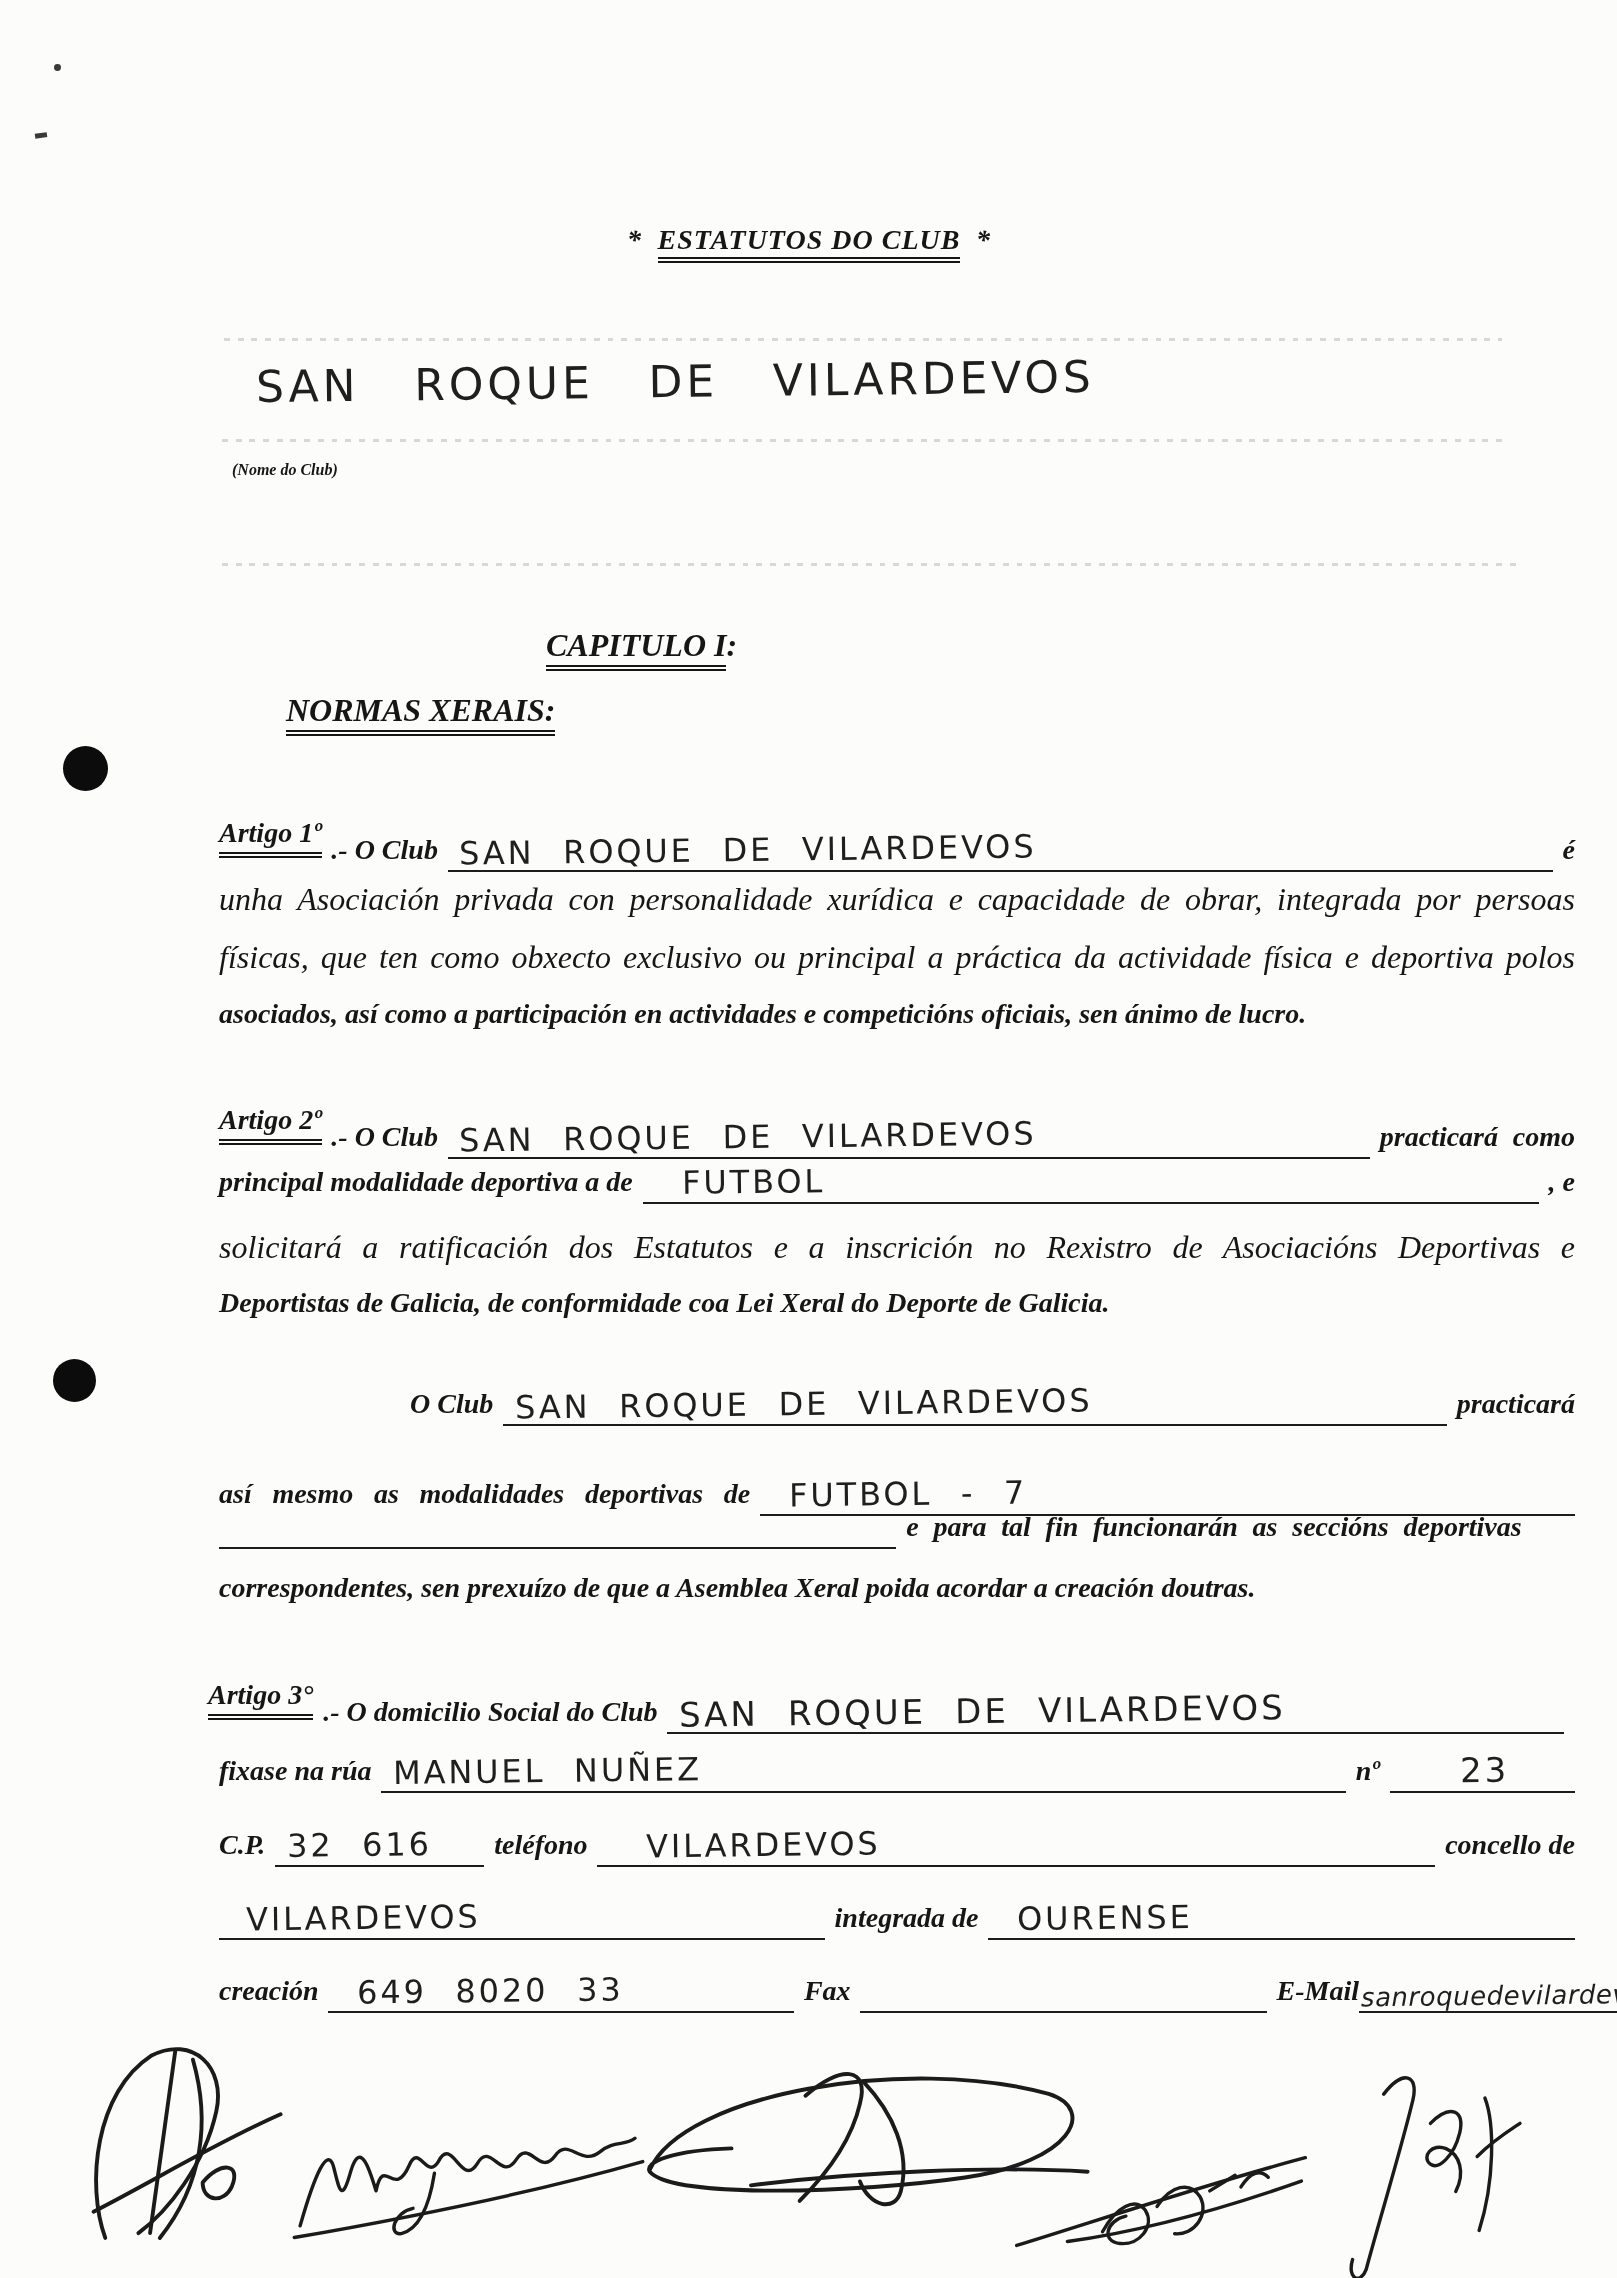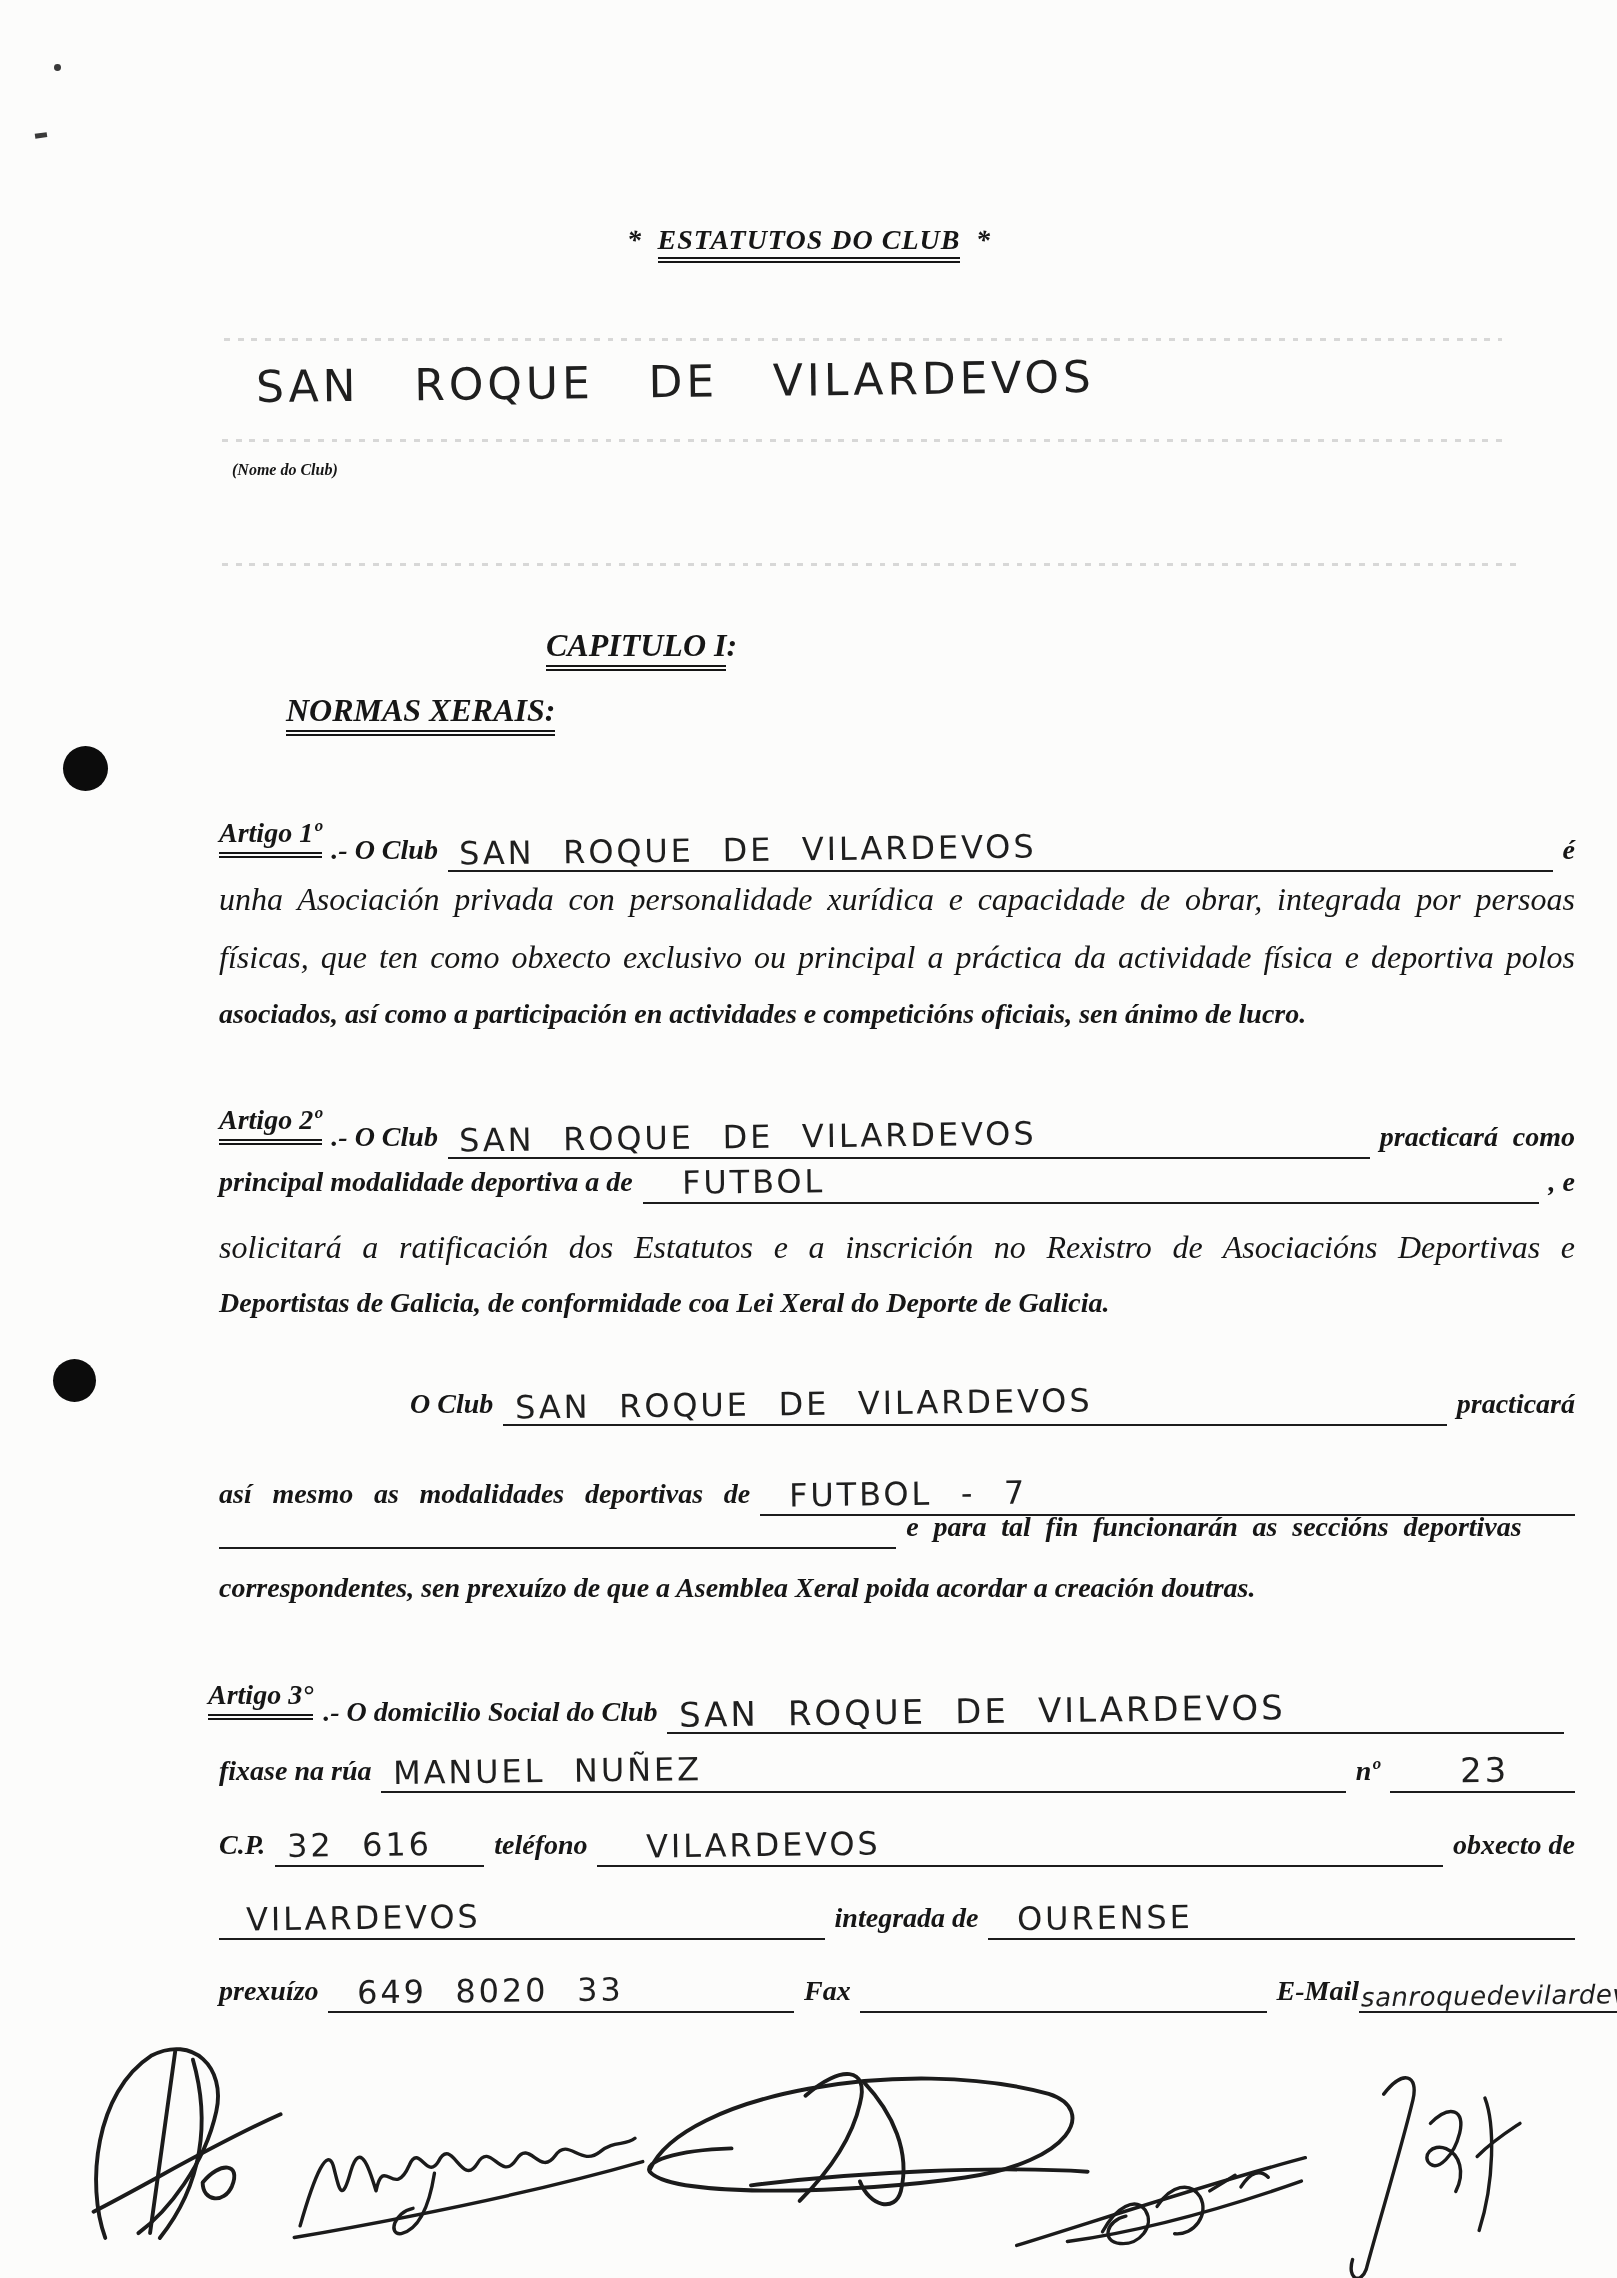--- a/index.html
+++ b/index.html
@@ -139,35 +139,35 @@
 
   <div class="frow" style="left:219px;top:1829px;width:1356px;">
     <span class="lbl">C.P.</span>
     <span class="blank" style="width:190px;">
         <span class="hw">32 616</span>
       </span>
     <span class="lbl">teléfono</span>
     <span class="blank grow" style="padding-left:49px;">
         <span class="hw">VILARDEVOS</span>
       </span>
-    <span class="lbl">obxecto de</span>
+    <span class="lbl">concello de</span>
   </div>
 
   <div class="frow" style="left:219px;top:1902px;width:1356px;">
     <span class="blank" style="width:571px;padding-left:27px;">
         <span class="hw">VILARDEVOS</span>
       </span>
     <span class="lbl">integrada de</span>
     <span class="blank grow" style="padding-left:29px;">
         <span class="hw">OURENSE</span>
       </span>
   </div>
 
   <div class="frow" style="left:219px;top:1975px;width:1399px;">
-    <span class="lbl">prexuízo</span>
+    <span class="lbl">creación</span>
     <span class="blank" style="width:429px;padding-left:29px;">
         <span class="hw">649 8020 33</span>
       </span>
     <span class="lbl">Fax</span>
     <span class="blank grow"></span>
     <span class="lbl" style="margin-right:-9.8px;">E-Mail</span>
     <span class="blank" style="width:257px;padding:0 0 2px 2px;">
         <span class="hw hw-script">sanroquedevilardevos@yaho</span>
       </span>
   </div>

